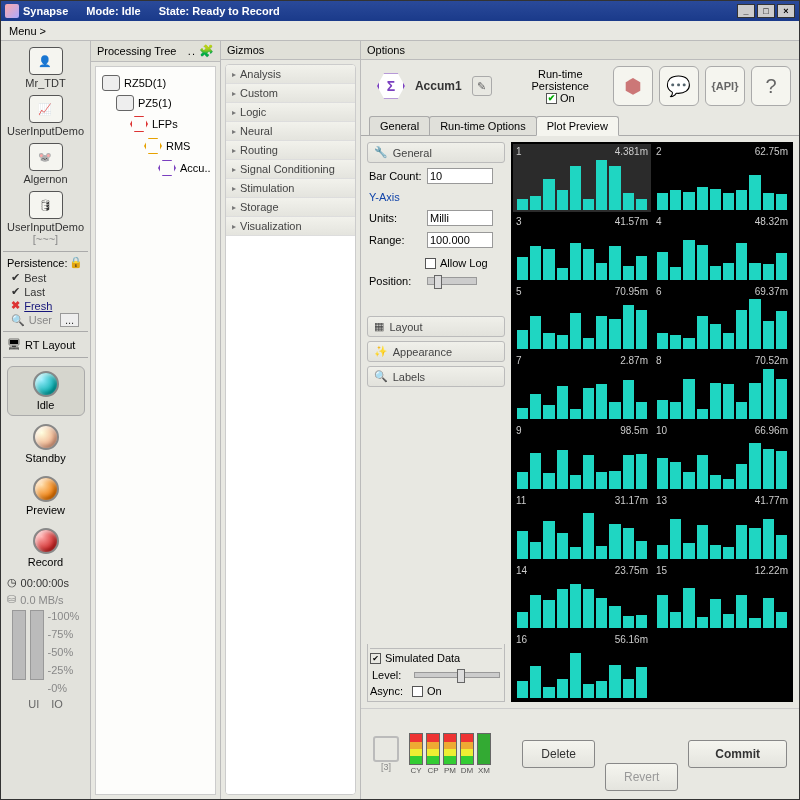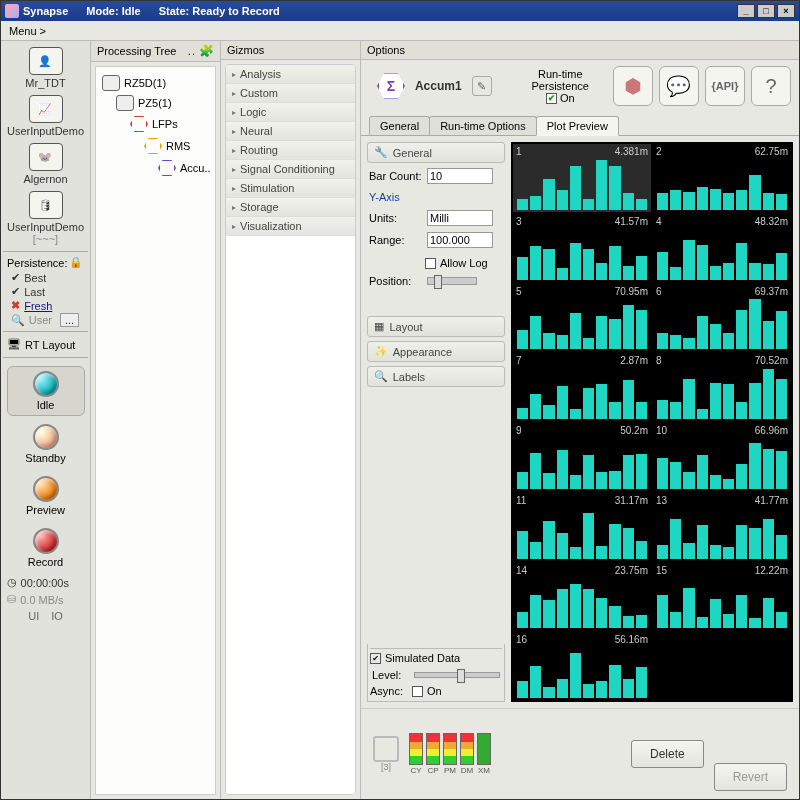--- a/index.html
+++ b/index.html
@@ -216,20 +216,31 @@
       </div>
 
       <div class="timer">
         <span>◷</span>
         <span>00:00:00s</span>
       </div>
       <div class="disk">
         <span>⛁</span>
         <span>0.0 MB/s</span>
       </div>
+      <div class="meters">
+        <div class="meter"></div>
+        <div class="meter"></div>
+        <div class="scale">
+          <span>-100%</span>
+            <span>-75%</span>
+            <span>-50%</span>
+            <span>-25%</span>
+            <span>-0%</span>
+        </div>
+      </div>
       <div class="uiio">
           <span>UI</span>
           <span>IO</span>
         </div>
     </div>
 
     <div class="tree-panel">
       <div class="panel-head">
         <span>Processing Tree</span>
         <span><span class="dots">..</span> <span class="puzzle">🧩</span></span>
@@ -526,21 +537,21 @@
                 <div style="height: 65%;"></div>
                 <div style="height: 62%;"></div>
                 <div style="height: 30%;"></div>
                 <div style="height: 65%;"></div>
                 <div style="height: 90%;"></div>
                 <div style="height: 71%;"></div>
               </div>
             </div>
             <div class="plot">
               <div class="num">9</div>
-              <div class="val">50.2m</div>
+              <div class="val">98.5m</div>
               <div class="bars">
                 <div style="height: 30%;"></div>
                 <div style="height: 65%;"></div>
                 <div style="height: 28%;"></div>
                 <div style="height: 70%;"></div>
                 <div style="height: 25%;"></div>
                 <div style="height: 60%;"></div>
                 <div style="height: 30%;"></div>
                 <div style="height: 32%;"></div>
                 <div style="height: 60%;"></div>
@@ -669,17 +680,18 @@
               <div class="lbl">DM</div>
             </div>
             <div class="led-col-wrap">
               <div class="ledcol green"></div>
               <div class="lbl">XM</div>
             </div>
           </div>
         <div class="spacer"></div>
         <div class="btn">Delete</div>
         <div class="btn disabled">Revert</div>
+        <div class="btn commit">Commit</div>
       </div>
     </div>
 
   </div>
 </div>
 
 </body></html>

